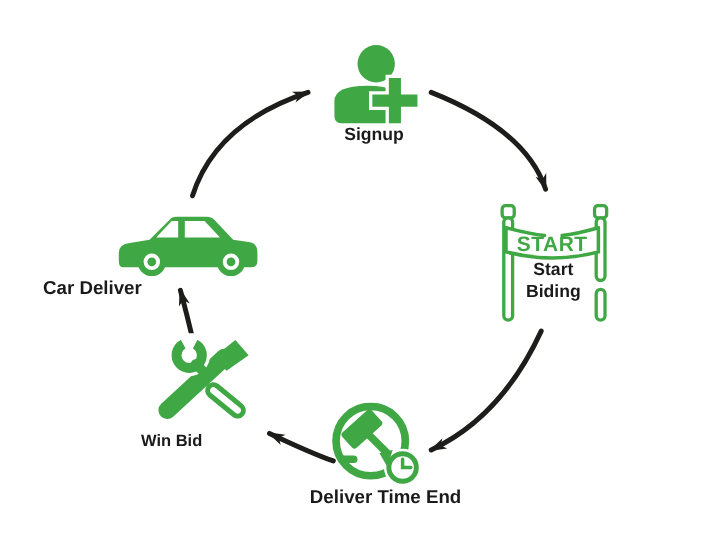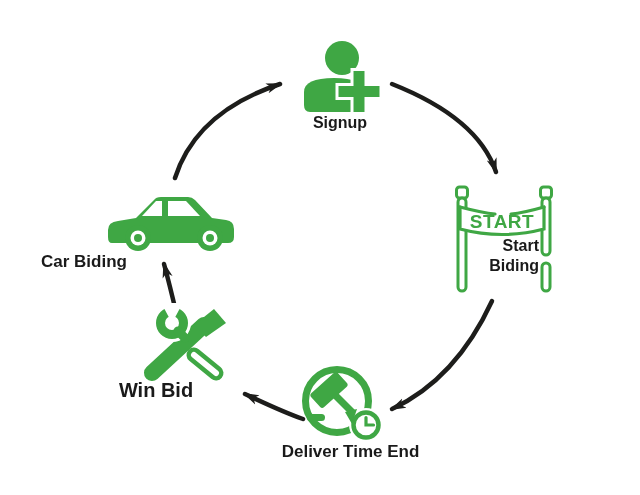--- a/index.html
+++ b/index.html
@@ -12,23 +12,23 @@
   }
   .abs { position: absolute; }
   .label {
     position: absolute;
     font-weight: bold;
     color: var(--text, #1a1a1a);
     text-align: center;
     line-height: 1.28;
   }
   #signup-label  { left:299px; top:113px; width:82px;  font-size:16px; }
-  #start-label   { left:467px; top:236px; width:72px;  font-size:16px;text-align:right; }
+  #start-label   { left:467px; top:236px; width:72px;  font-size:16px; }
   #auction-label { left:268px; top:441px; width:165px; font-size:17px; }
-  #winbid-label  { left:96px;  top:378px; width:120px; font-size:20px; }
+  #winbid-label  { left:96px;  top:391px; width:120px; font-size:15px; }
   #car-label     { left:38px;  top:251px; width:92px;  font-size:17px; }
 
   #arrow-layer { left:0; top:0; }
   #signup-icon  { left:298px; top:36px; }
   #start-icon   { left:450px; top:184px; }
   #auction-icon { left:297px; top:366px; }
   #winbid-icon  { left:128px; top:303px; }
   #car-icon     { left:106px; top:188px; }
 
   .gf { fill: var(--green, #3FA744); }
@@ -134,16 +134,16 @@
                           Q86,9 89,12 L106,30 L120,32 Q128,33 128,41 L128,49 Q128,55 122,55 Z"></path>
       <polygon class="wf" points="36,28 50,13 56,13 56,28"></polygon>
       <polygon class="wf" points="62,28 62,13 80,13 94,28"></polygon>
       <circle class="gf" cx="32" cy="50" r="13"></circle>
       <circle class="wf" cx="32" cy="50" r="7.5"></circle>
       <circle class="gf" cx="32" cy="50" r="4"></circle>
       <circle class="gf" cx="104" cy="50" r="13"></circle>
       <circle class="wf" cx="104" cy="50" r="7.5"></circle>
       <circle class="gf" cx="104" cy="50" r="4"></circle>
     </svg>
-    <div id="car-label" class="label">Car Biding</div>
+    <div id="car-label" class="label">Car Deliver</div>
   </div>
 
 </div>
 
 </body></html>

